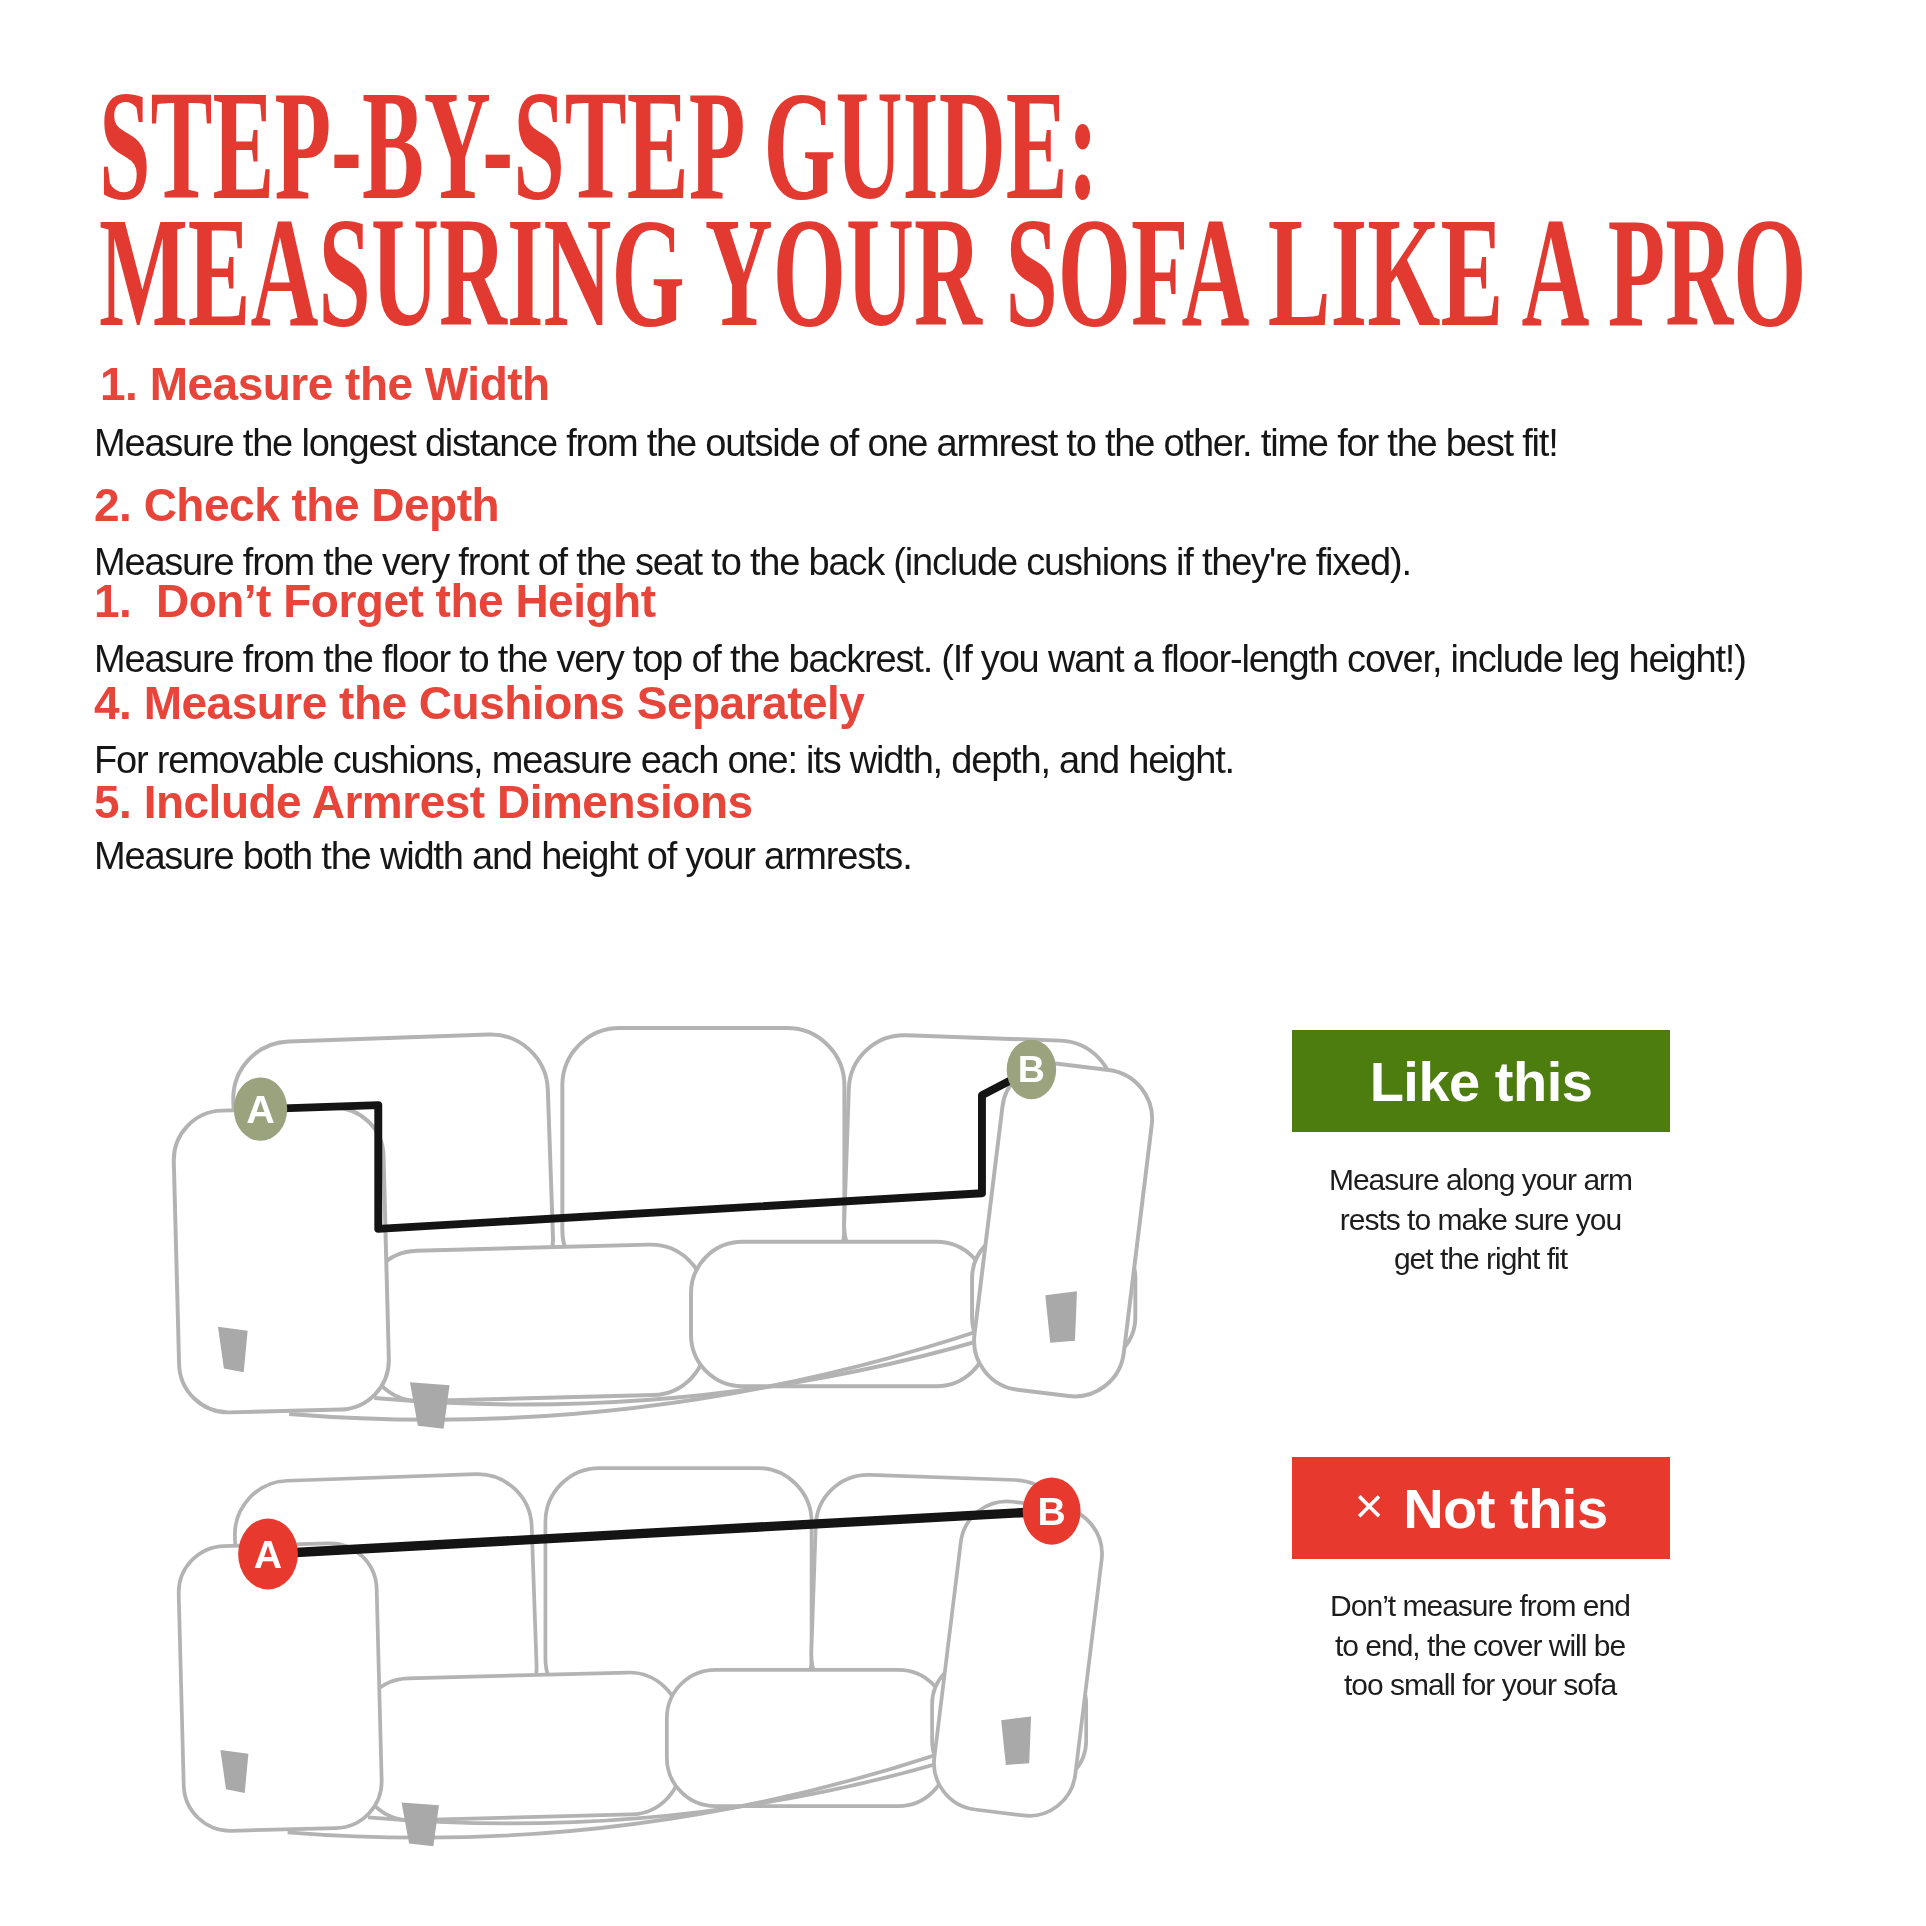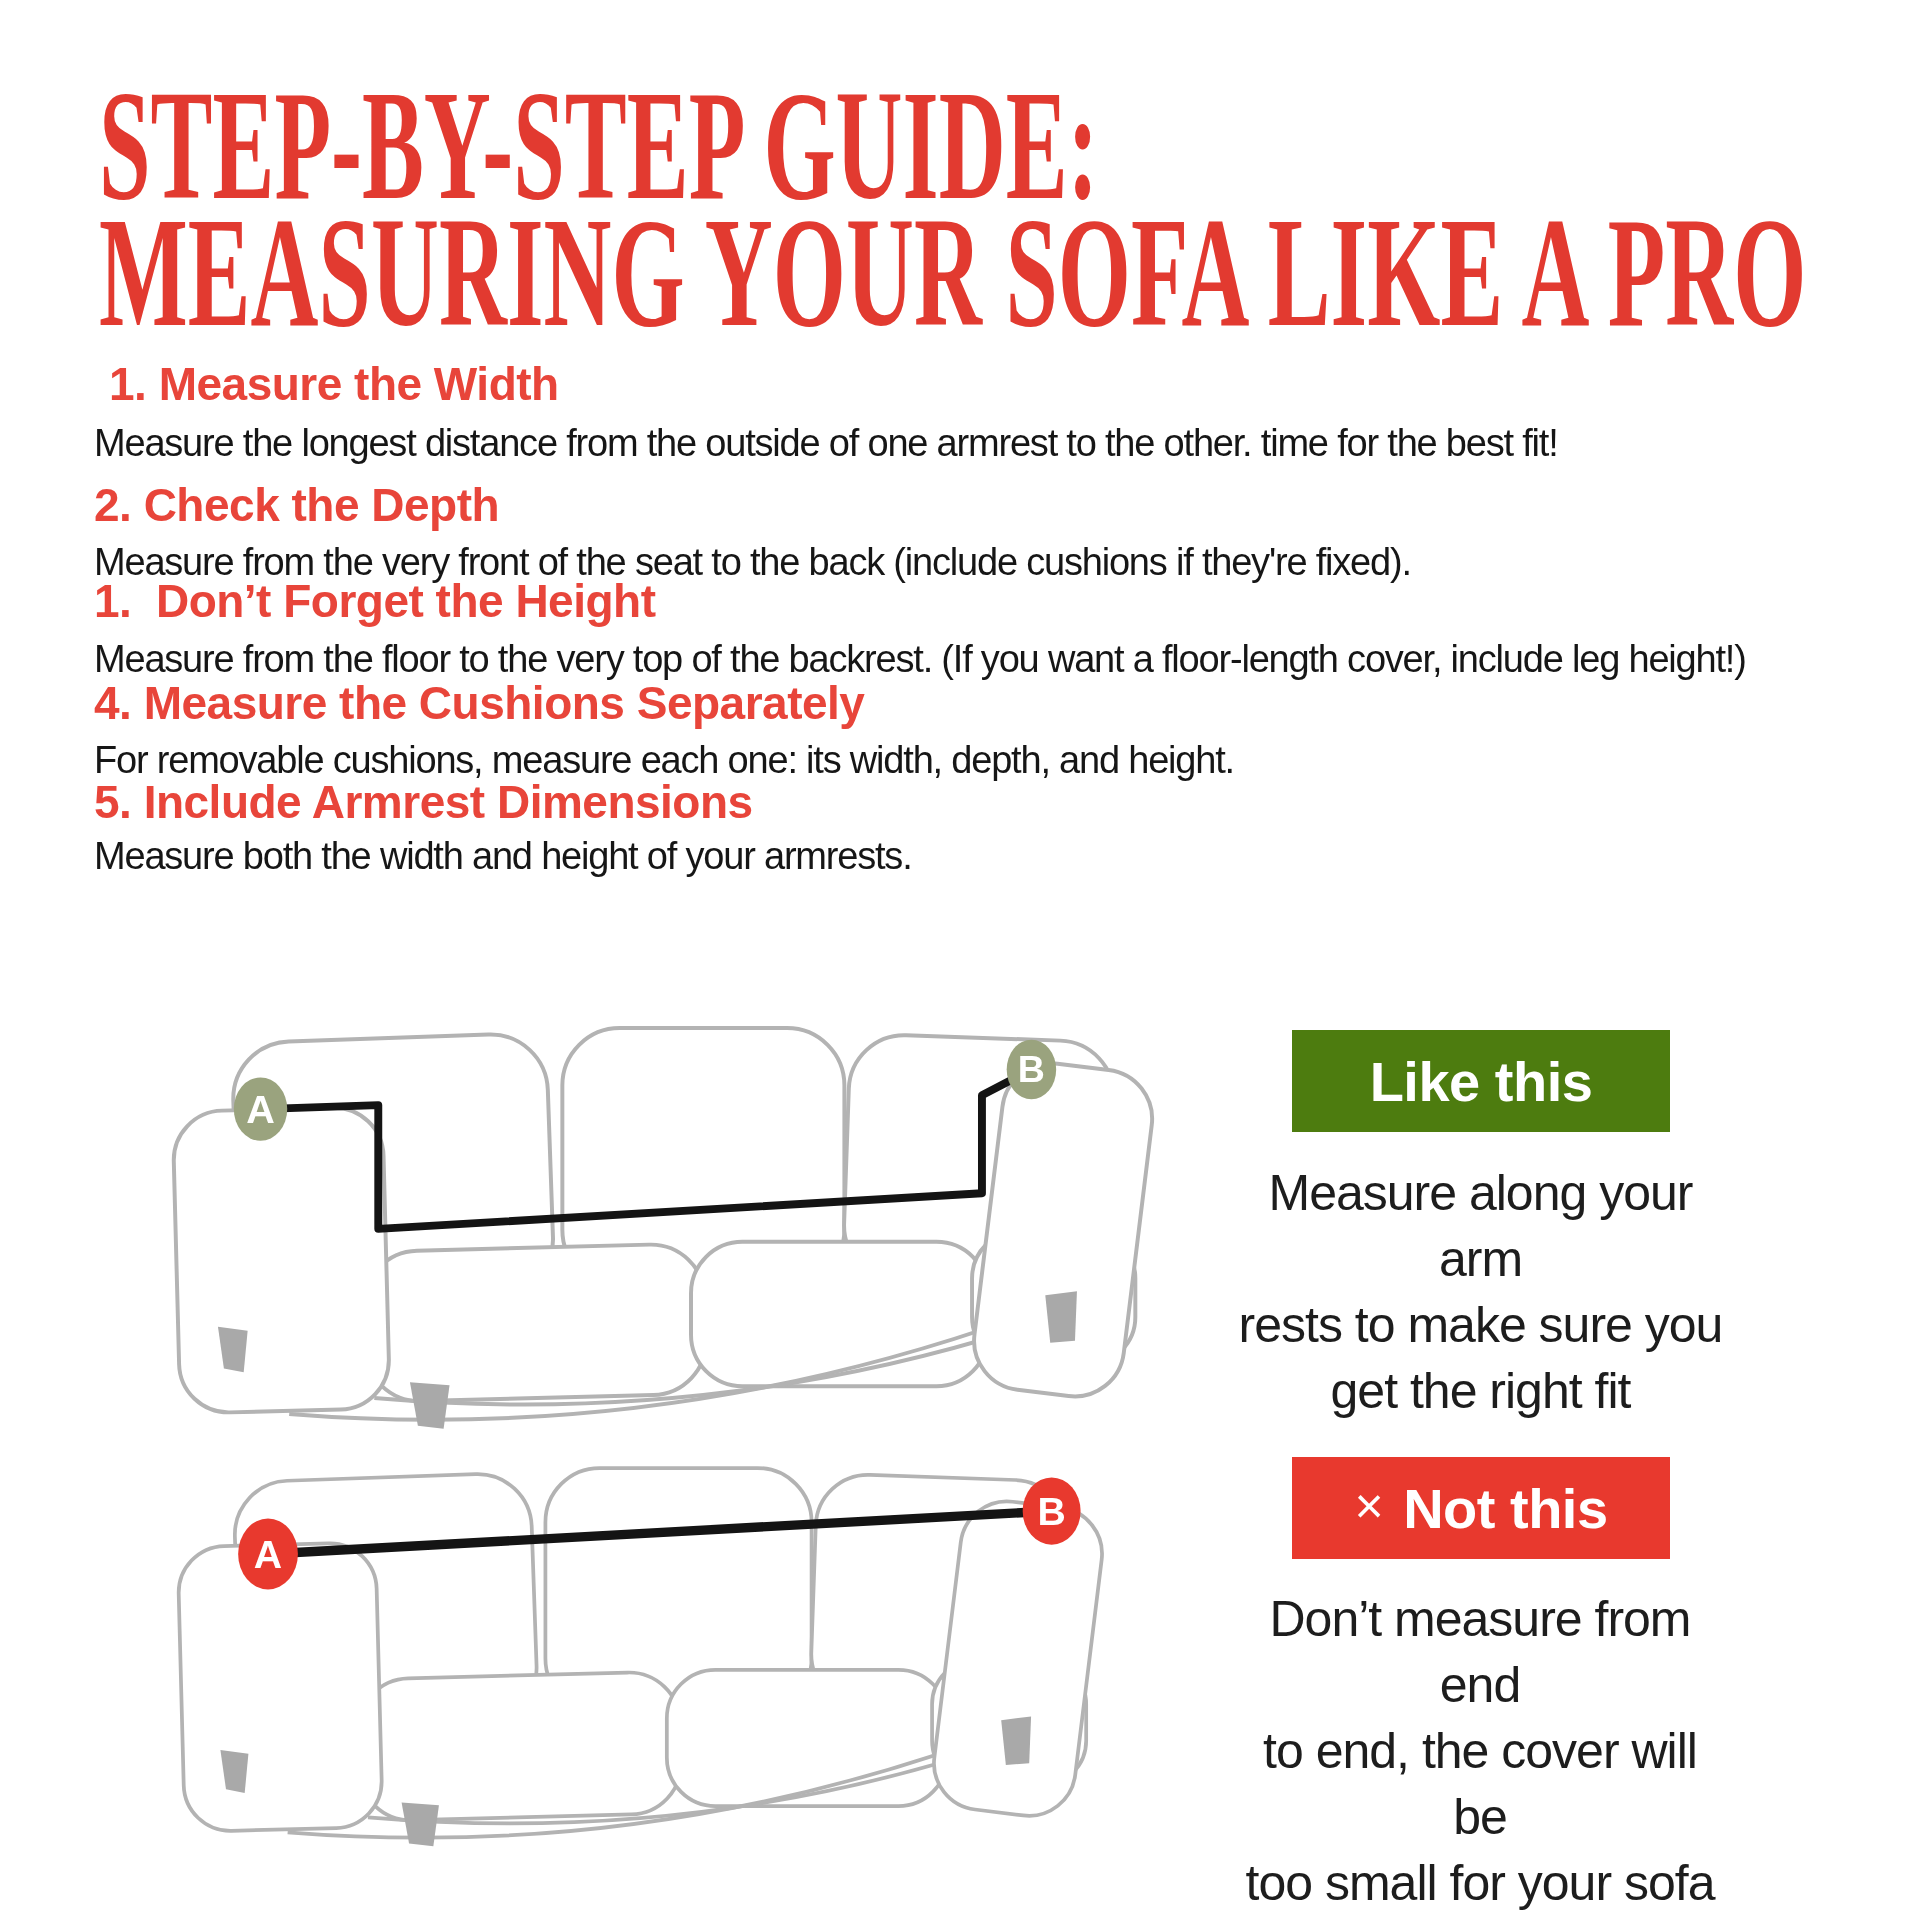--- a/index.html
+++ b/index.html
@@ -44,21 +44,21 @@
     letter-spacing:-0.5px;
   }
   .badge .x-mark{
     font-weight:400;
     font-size:50px;
     margin-right:20px;
     position:relative;top:-2px;
   }
   .desc{
     color:#1d1d1d;
-    font-size:50px;
+    font-size:30px;
     letter-spacing:-1px;
     line-height:1.32;
     text-align:center;
     white-space:pre-line;
   }
   
   .sofa-line{stroke:#b3b3b3;stroke-width:4;fill:#ffffff;}
   .sofa-open{stroke:#b3b3b3;stroke-width:4;fill:none;}
   .sofa-leg{fill:#a9a9a9;stroke:none;}
   .measure-line{stroke:#141414;fill:none;stroke-linejoin:round;stroke-linecap:round;}
@@ -72,21 +72,21 @@
 </head>
 <body>
 
 <svg class="abs title-svg" style="left:99px;top:71px;" width="1049" height="149" viewBox="0 0 1060 150">
   <text x="0" y="128" font-size="158" textLength="1010" lengthAdjust="spacingAndGlyphs">STEP-BY-STEP GUIDE:</text>
 </svg>
 <svg class="abs title-svg" style="left:99px;top:196px;" width="1762" height="149" viewBox="0 0 1780 150">
   <text x="0" y="130" font-size="158" textLength="1725" lengthAdjust="spacingAndGlyphs">MEASURING YOUR SOFA LIKE A PRO</text>
 </svg>
 
-<div class="abs step-heading" style="left:109px;top:361px;">1. Measure the Width</div>
+<div class="abs step-heading" style="left:100px;top:361px;">1. Measure the Width</div>
 <div class="abs step-body" style="left:94px;top:424px;">Measure the longest distance from the outside of one armrest to the other. time for the best fit!</div>
 
 <div class="abs step-heading" style="left:94px;top:482px;">2. Check the Depth</div>
 <div class="abs step-body" style="left:94px;top:543px;">Measure from the very front of the seat to the back (include cushions if they're fixed).</div>
 
 <div class="abs step-heading" style="left:94px;top:578px;">1.  Don’t Forget the Height</div>
 <div class="abs step-body" style="left:94px;top:640px;">Measure from the floor to the very top of the backrest. (If you want a floor-length cover, include leg height!)</div>
 
 <div class="abs step-heading" style="left:94px;top:680px;">4. Measure the Cushions Separately</div>
 <div class="abs step-body" style="left:94px;top:741px;">For removable cushions, measure each one: its width, depth, and height.</div>

